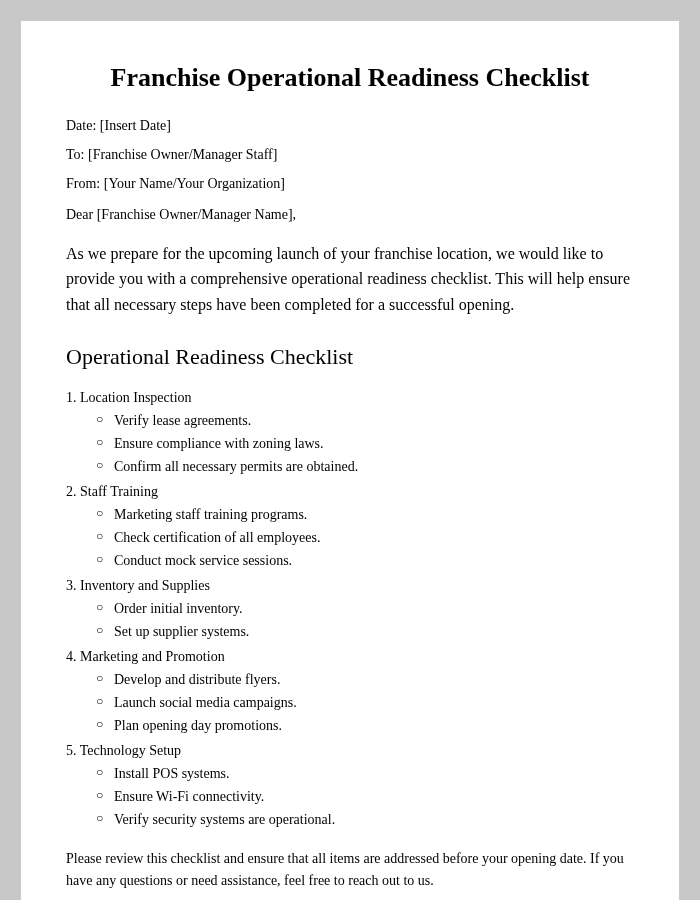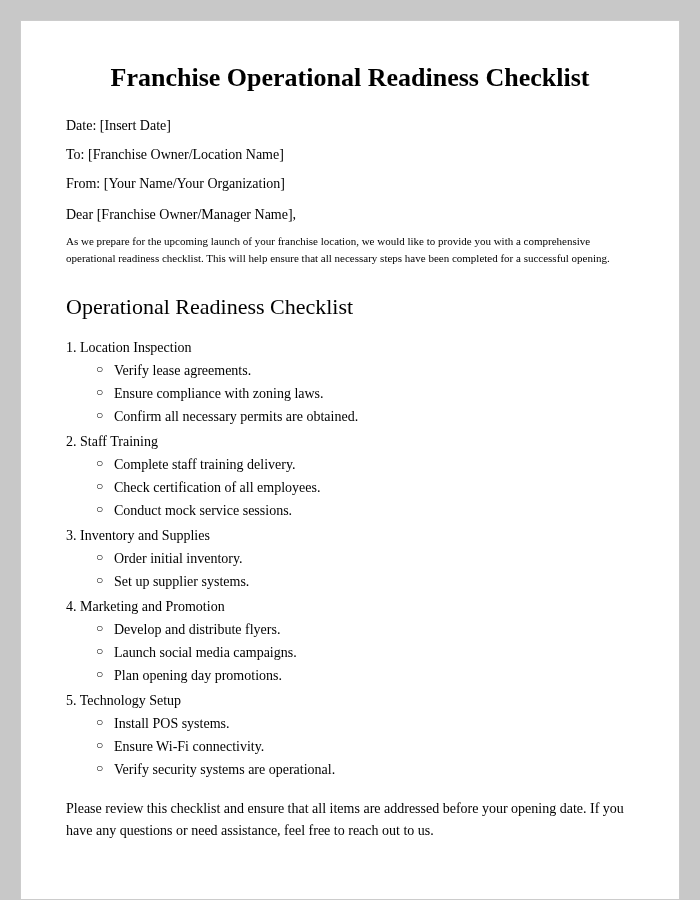--- a/index.html
+++ b/index.html
@@ -37,26 +37,26 @@
       text-align: center;
     }
 
     .meta-line {
       margin-bottom: 8px;
       font-size: 14px;
     }
 
     .dear-line {
       margin-top: 10px;
-      margin-bottom: 8px;
+      margin-bottom: 16px;
       font-size: 14px;
     }
 
     .intro-paragraph {
-      font-size: 11px;
+      font-size: 16px;
       margin-bottom: 22px;
       line-height: 1.6;
     }
 
     .section-title {
       font-size: 22px;
       font-weight: normal;
       margin-bottom: 14px;
     }
 
@@ -104,36 +104,36 @@
     }
   </style>
 </head>
 <body>
 
 <div class="document">
 
   <h1 class="doc-title">Franchise Operational Readiness Checklist</h1>
 
   <p class="meta-line">Date: [Insert Date]</p>
-  <p class="meta-line">To: [Franchise Owner/Location Name]</p>
+  <p class="meta-line">To: [Franchise Owner/Manager Staff]</p>
   <p class="meta-line">From: [Your Name/Your Organization]</p>
   <p class="dear-line">Dear [Franchise Owner/Manager Name],</p>
 
   <p class="intro-paragraph">As we prepare for the upcoming launch of your franchise location, we would like to provide you with a comprehensive operational readiness checklist. This will help ensure that all necessary steps have been completed for a successful opening.</p>
 
   <h2 class="section-title">Operational Readiness Checklist</h2>
 
   <ol class="main-list">
   <li><span class="main-list-item-label">1. Location Inspection</span><ul class="sub-list">
           <li>Verify lease agreements.</li>
           <li>Ensure compliance with zoning laws.</li>
           <li>Confirm all necessary permits are obtained.</li>
         </ul></li>
       <li><span class="main-list-item-label">2. Staff Training</span><ul class="sub-list">
-          <li>Complete staff training delivery.</li>
+          <li>Marketing staff training programs.</li>
           <li>Check certification of all employees.</li>
           <li>Conduct mock service sessions.</li>
         </ul></li>
       <li><span class="main-list-item-label">3. Inventory and Supplies</span><ul class="sub-list">
           <li>Order initial inventory.</li>
           <li>Set up supplier systems.</li>
         </ul></li>
       <li><span class="main-list-item-label">4. Marketing and Promotion</span><ul class="sub-list">
           <li>Develop and distribute flyers.</li>
           <li>Launch social media campaigns.</li>

